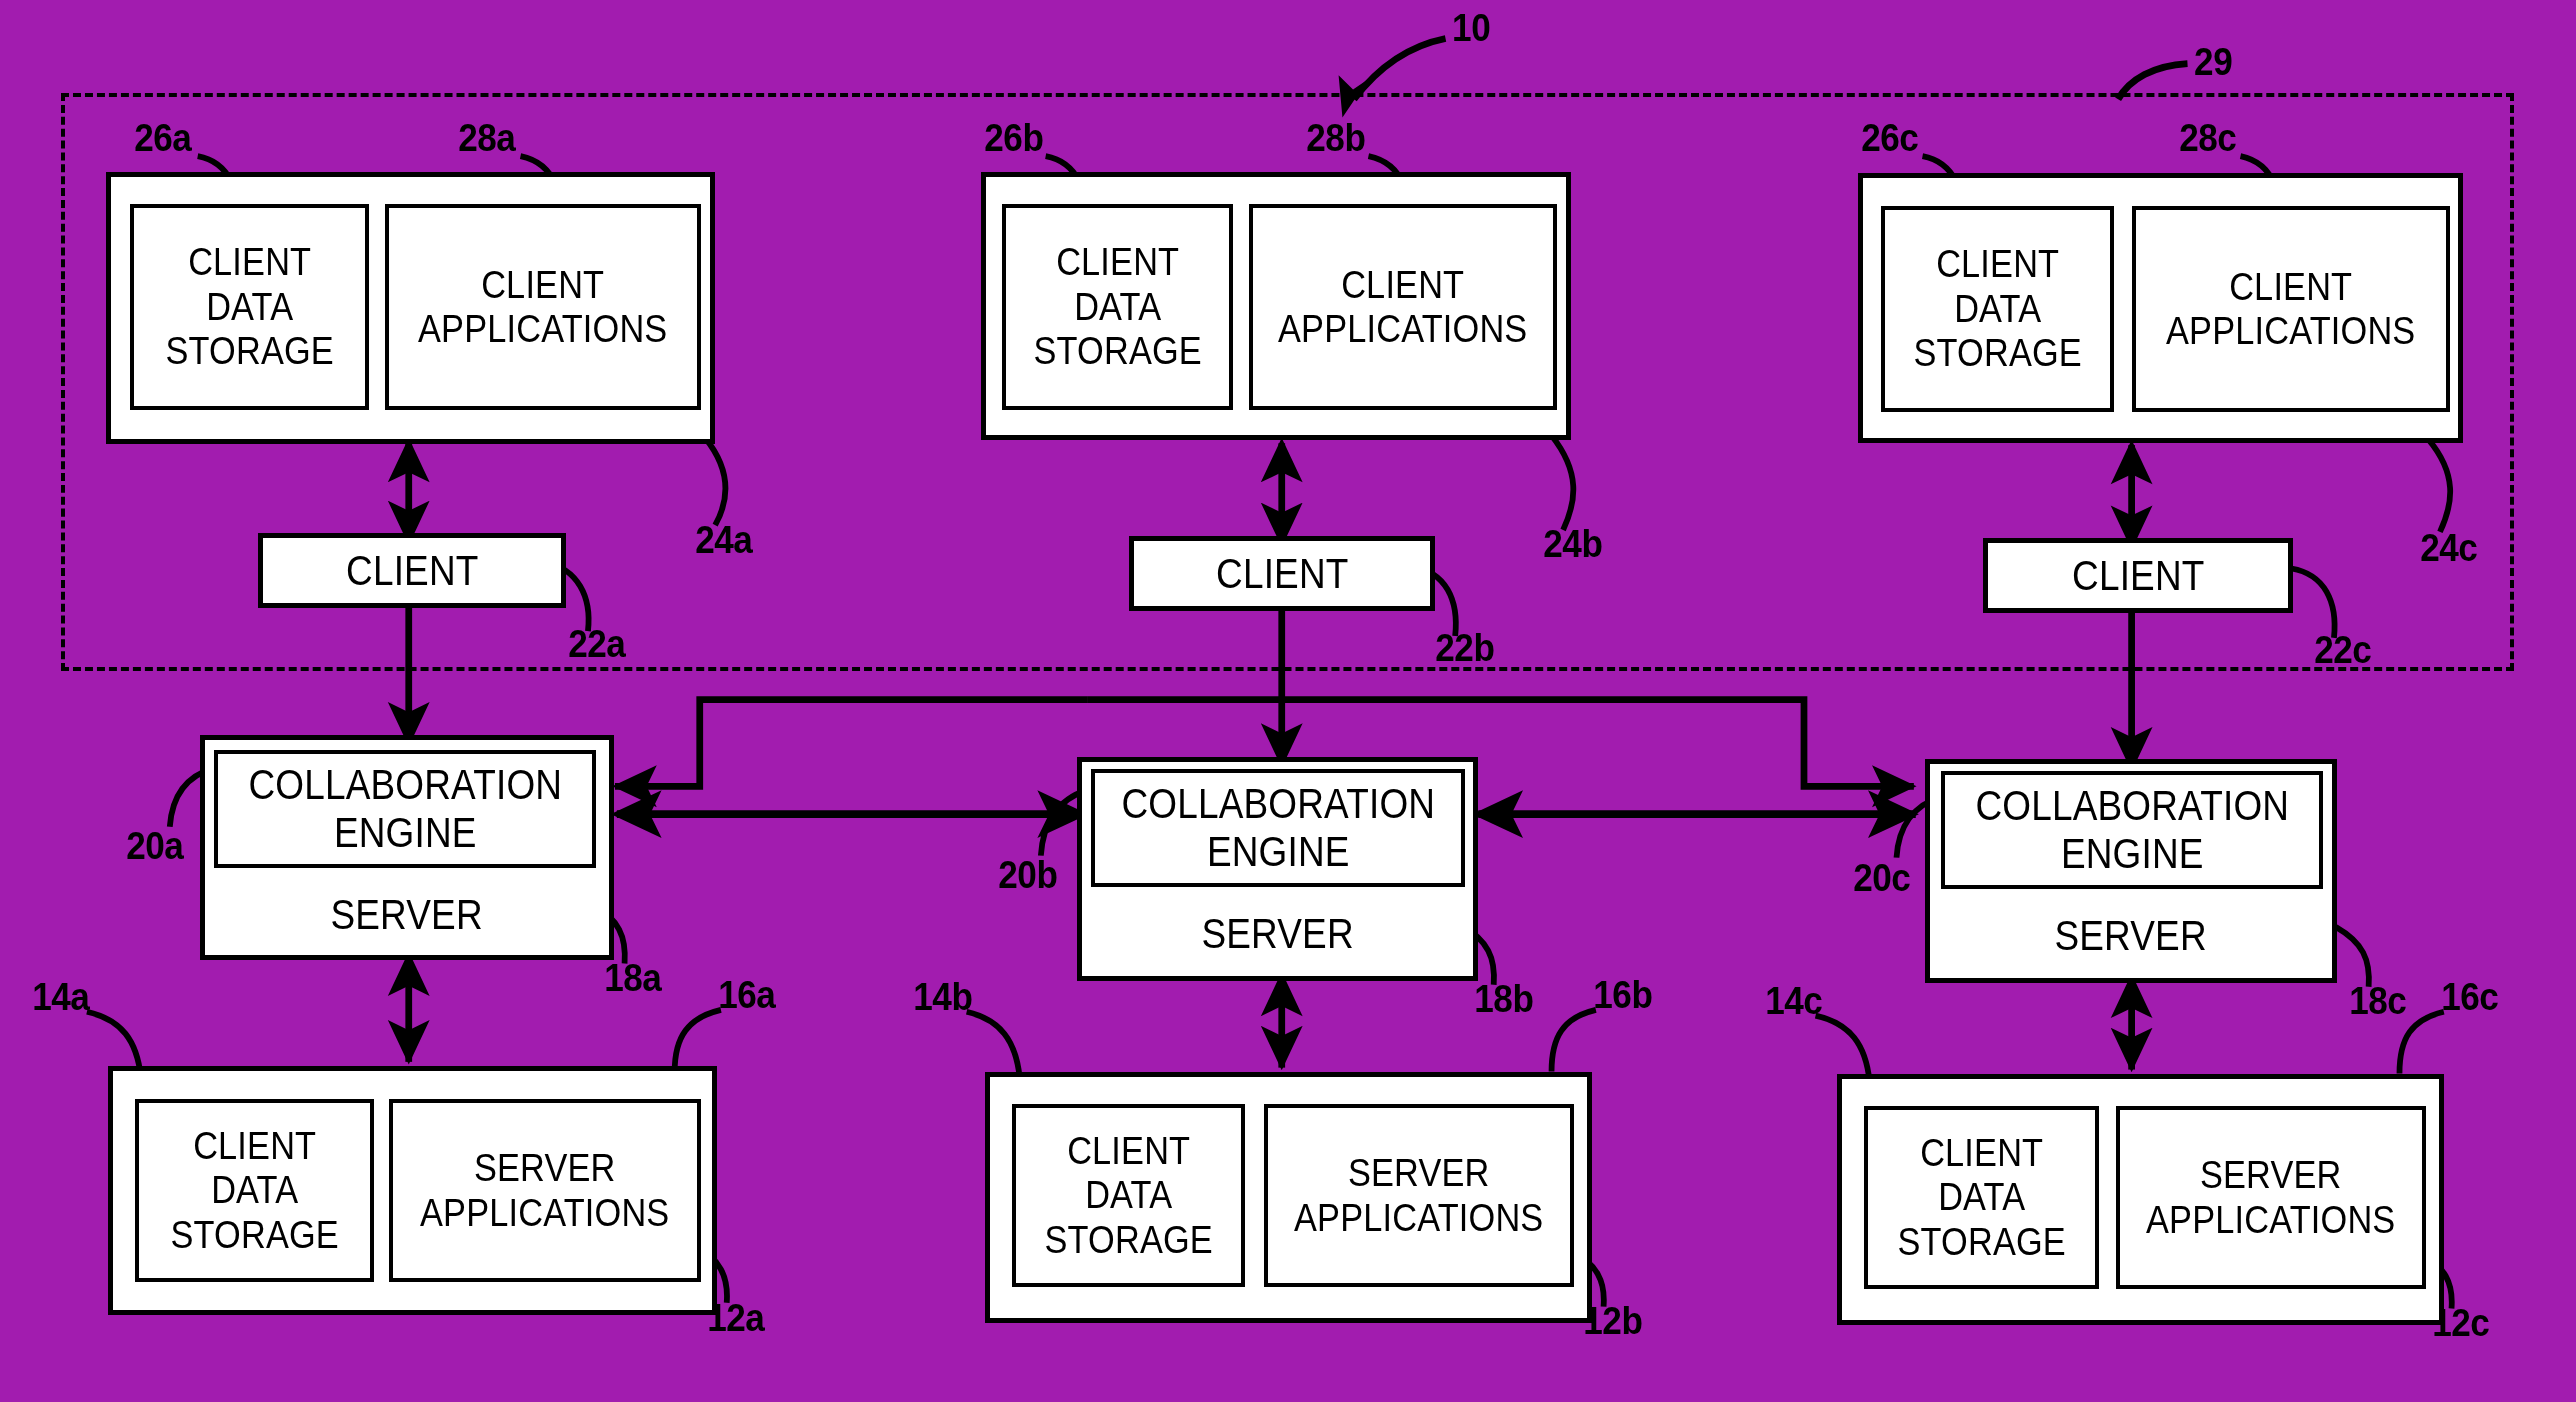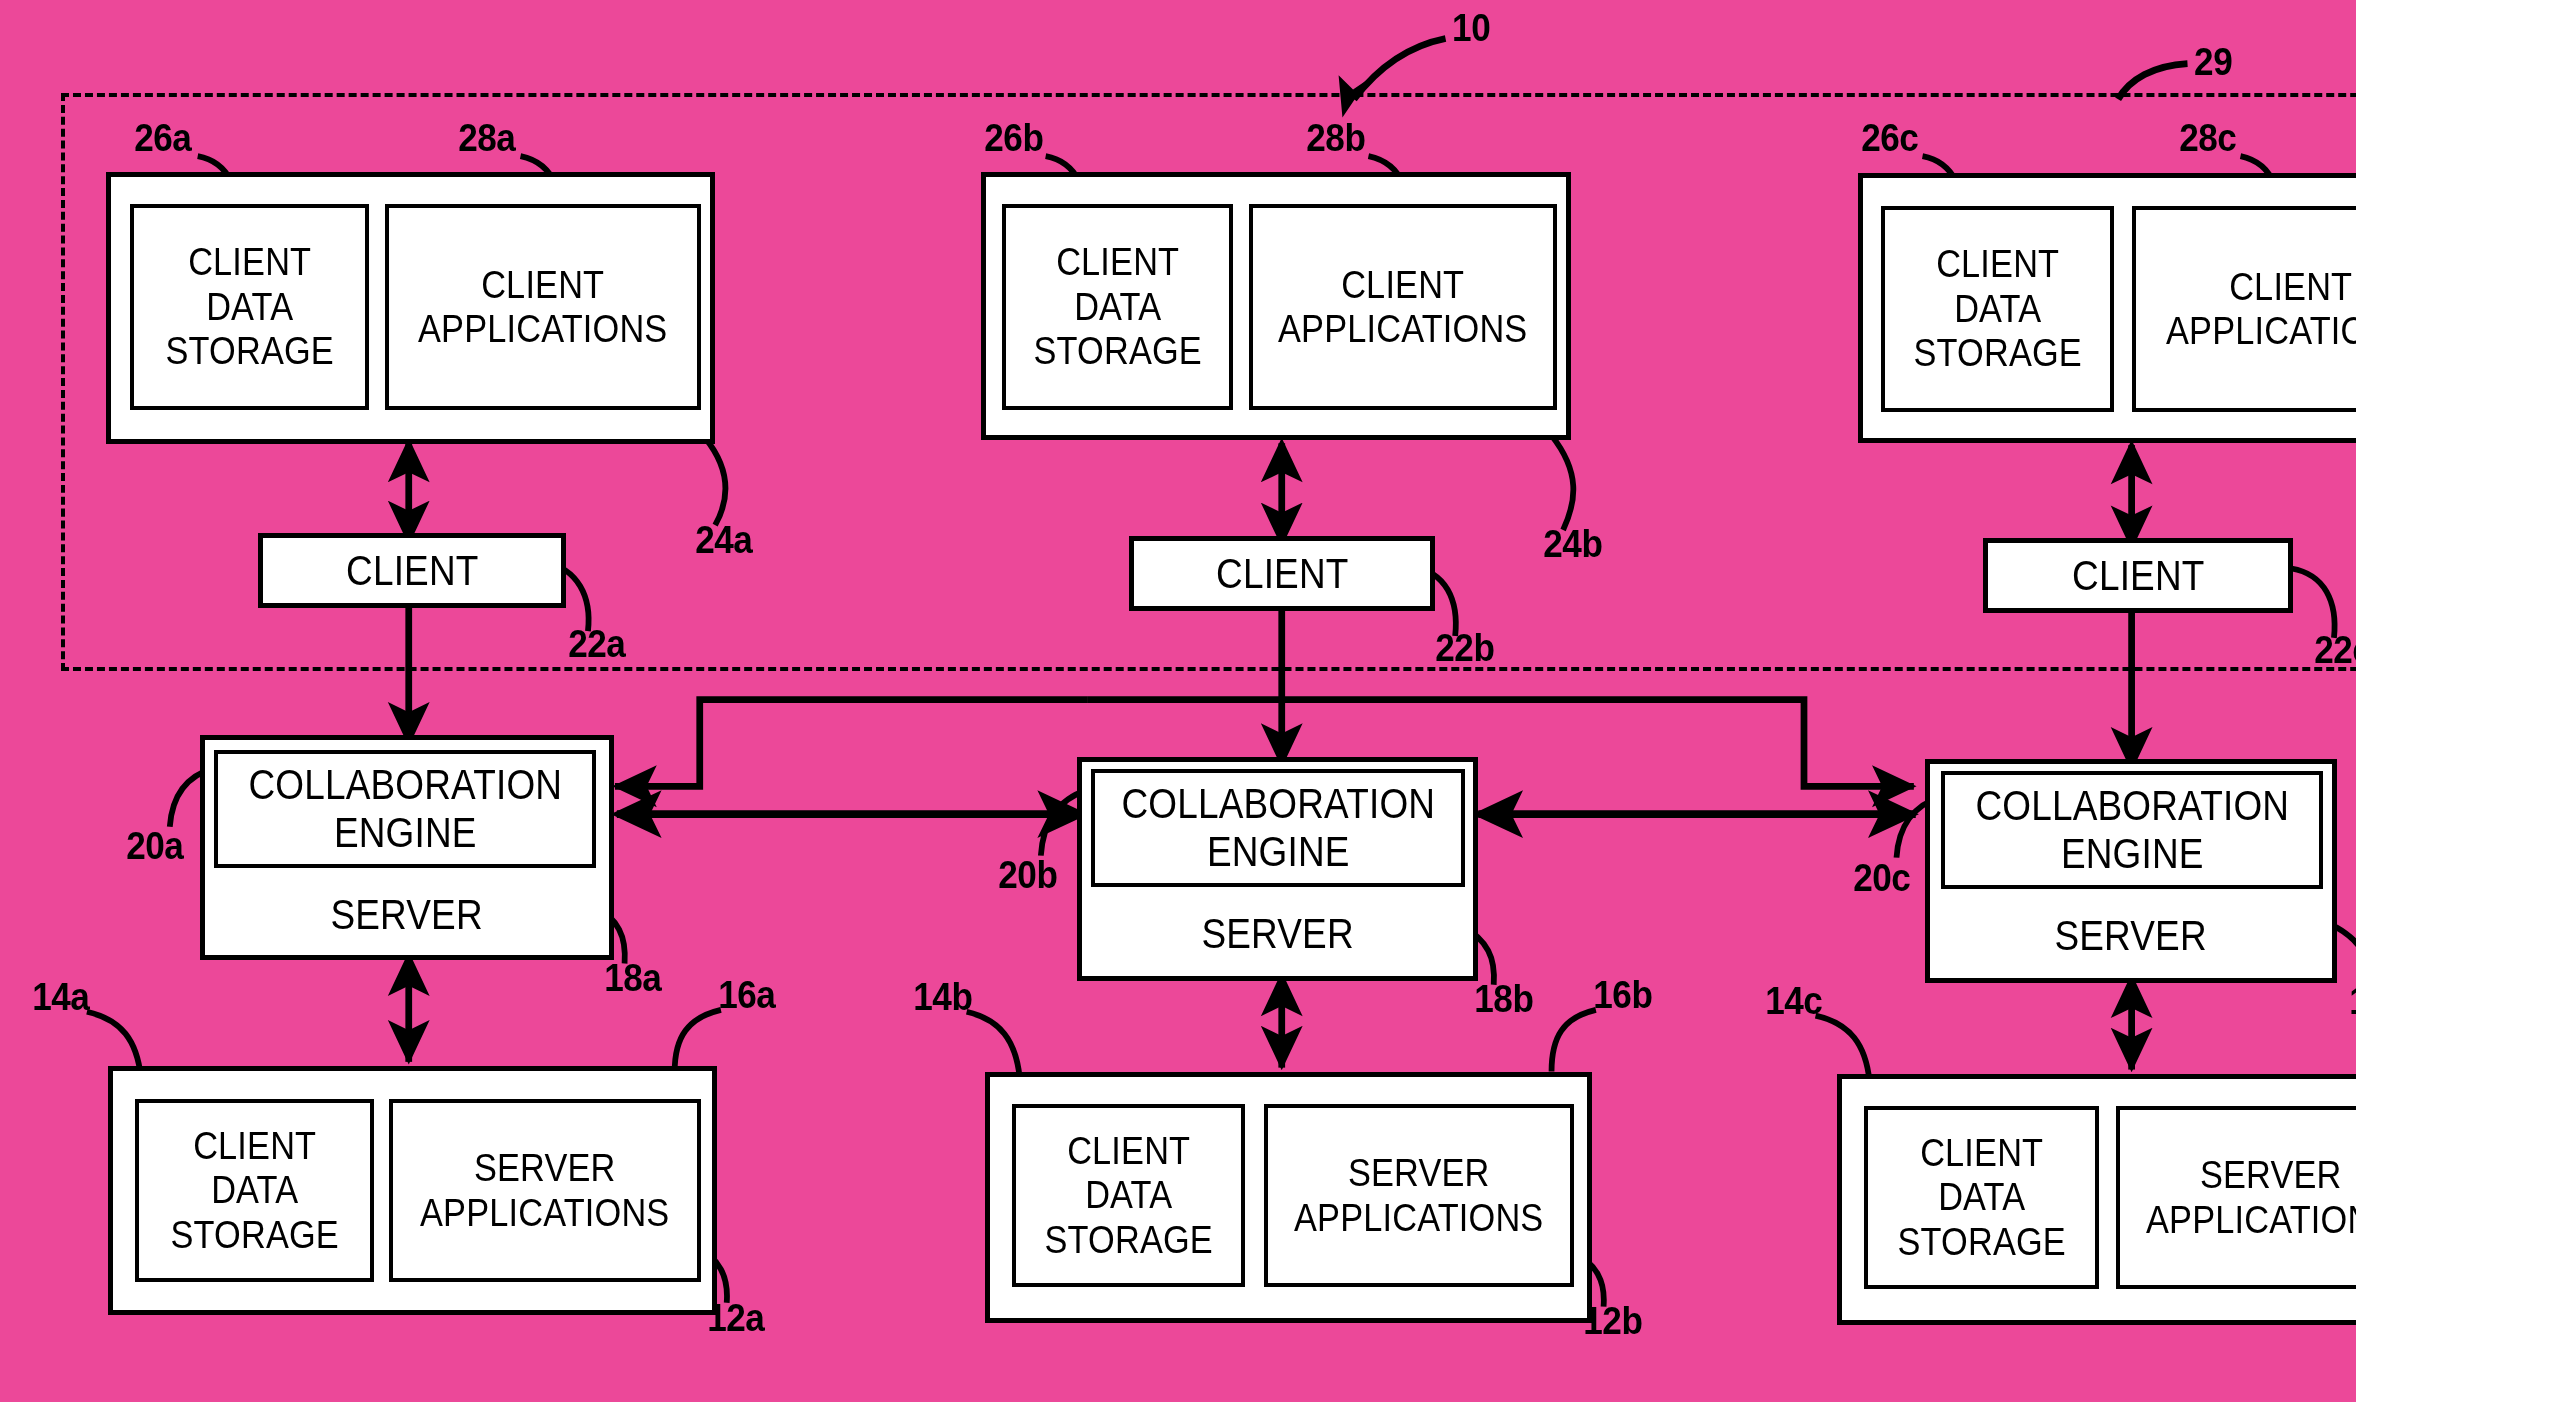--- a/index.html
+++ b/index.html
@@ -5,23 +5,23 @@
   html, body {
     margin: 0;
     padding: 0;
     background: #ffffff;
   }
   body {
     font-family: "Liberation Sans", sans-serif;
   }
   #figure {
     position: relative;
-    width: 2356px;
+    width: 2576px;
     height: 1402px;
-    background: #ec4899;
+    background: #a21caf;
     overflow: hidden;
   }
   svg.layer {
     position: absolute;
     left: 0;
     top: 0;
     width: 2576px;
     height: 1402px;
   }
   .box {

